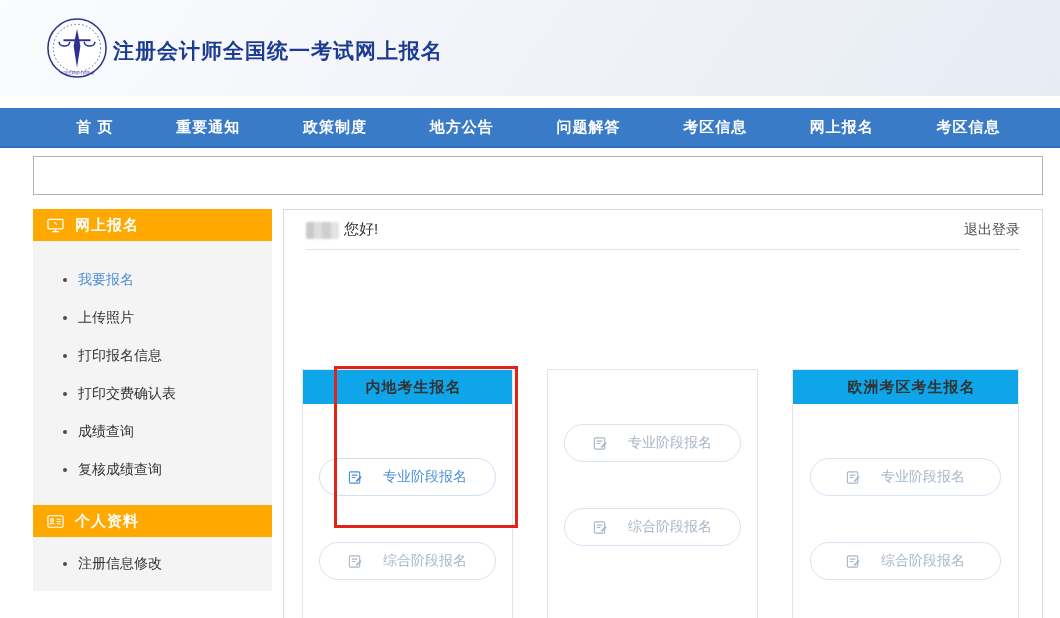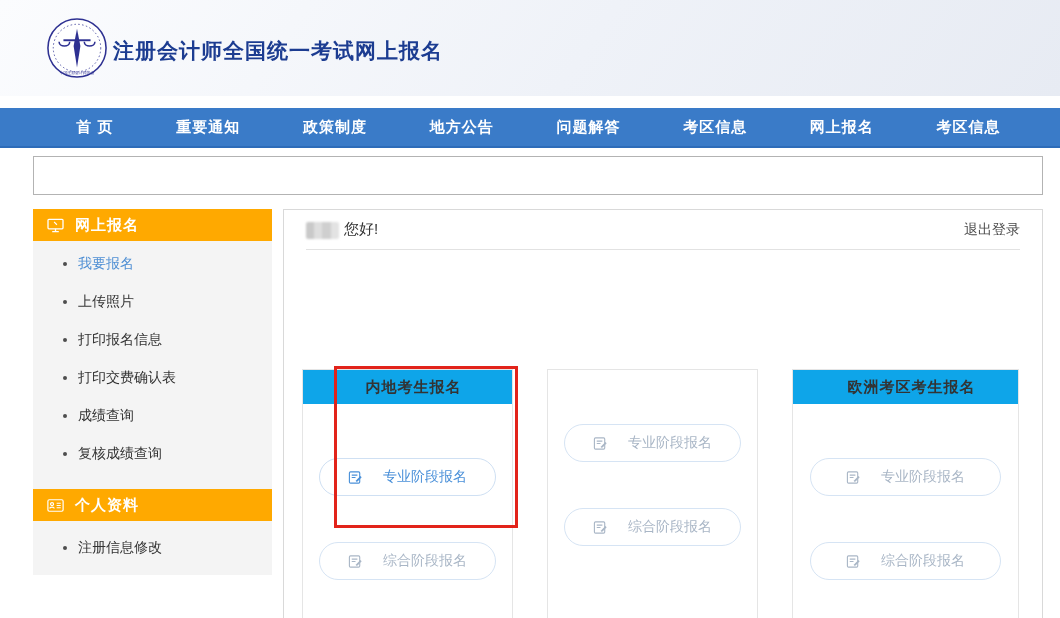--- a/index.html
+++ b/index.html
@@ -20,21 +20,21 @@
     display:flex; align-items:center; justify-content:space-around;
     padding:0 28px 0 45px; }
   .nav-item { color:#fff; font-size:15px; font-weight:bold; letter-spacing:1px; cursor:pointer; white-space:nowrap; }
   
   .ann-box { position:absolute; left:33px; top:156px; width:1010px; height:39px;
     background:#fff; border:1px solid #b3b3b3; }
   
   .sidebar { position:absolute; left:33px; top:209px; width:239px; }
   .side-hd { height:32px; background:#ffa900; color:#fff; font-size:15px; font-weight:bold;
     letter-spacing:1px; display:flex; align-items:center; padding-left:14px; gap:11px; }
-  .side-body { background:#f4f4f4; padding:4px 0 16px; }
+  .side-body { background:#f4f4f4; padding:20px 0 16px; }
   .side-body.grp2 { height:54px; padding:8px 0 0; }
   .side-item { height:38px; display:flex; align-items:center; padding-left:30px;
     font-size:14px; color:#333; cursor:pointer; }
   .side-item::before { content:""; width:4px; height:4px; border-radius:50%;
     background:#4d4d4d; margin-right:11px; flex:0 0 auto; }
   .side-item.active { color:#4f8fd4; }
   
   .panel { position:absolute; left:283px; top:209px; width:760px; height:420px;
     background:#fff; border:1px solid #d9d9d9; }
   .greet-row { height:39px; display:flex; align-items:center; justify-content:space-between;

